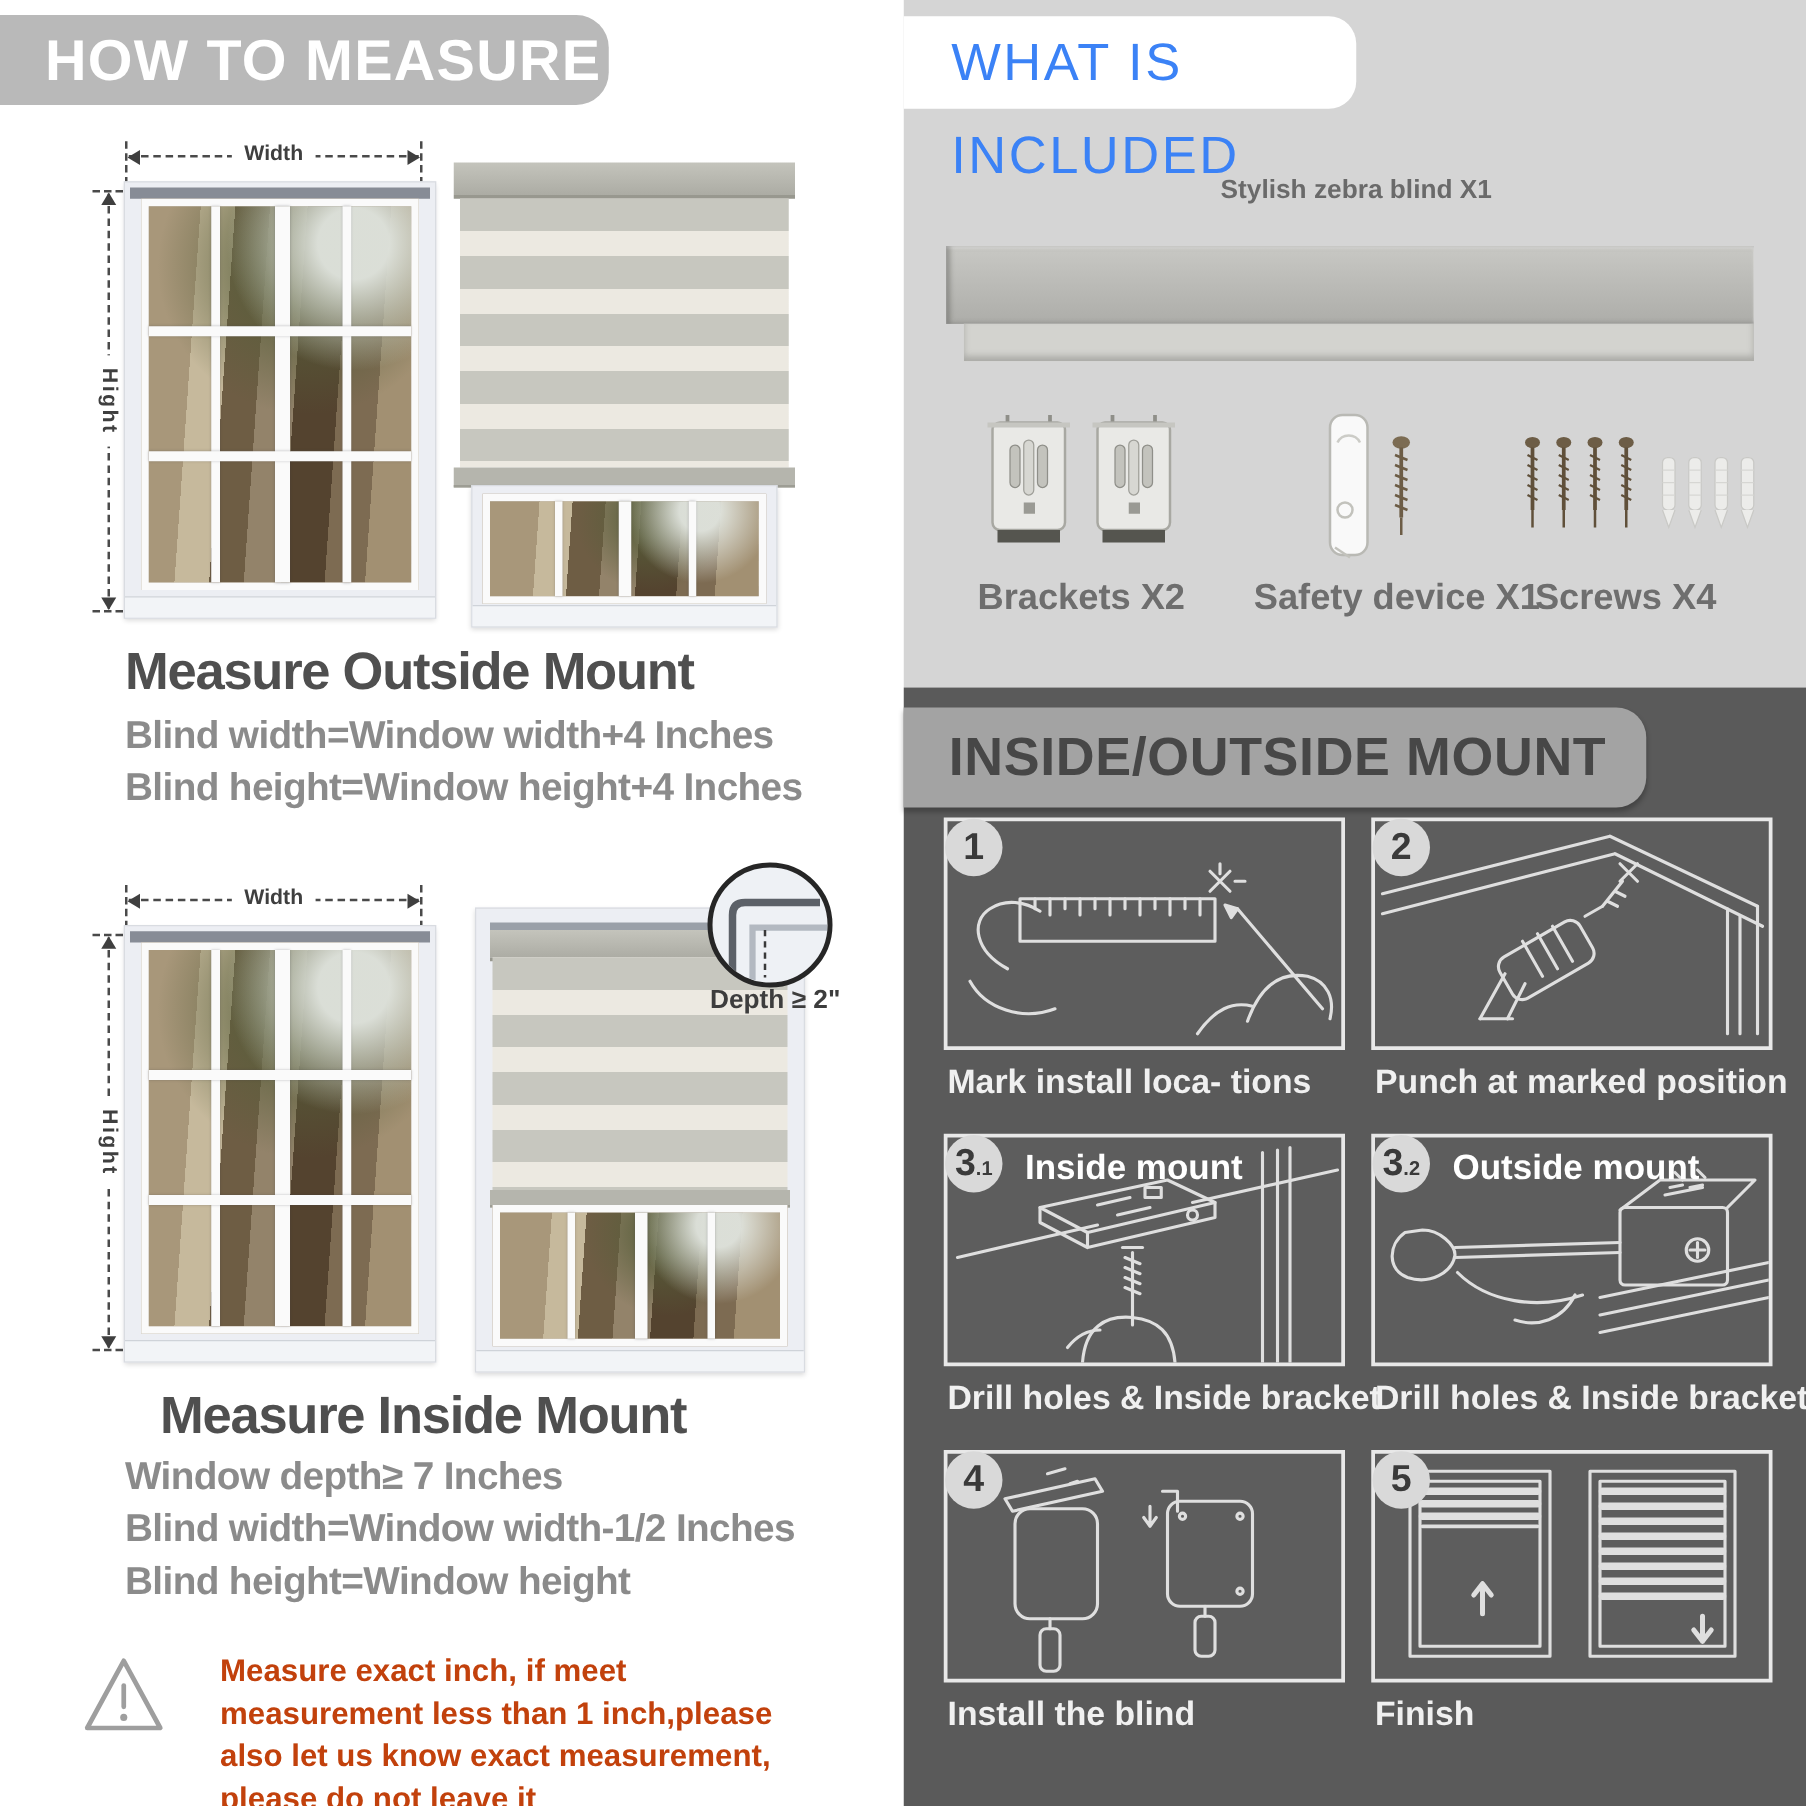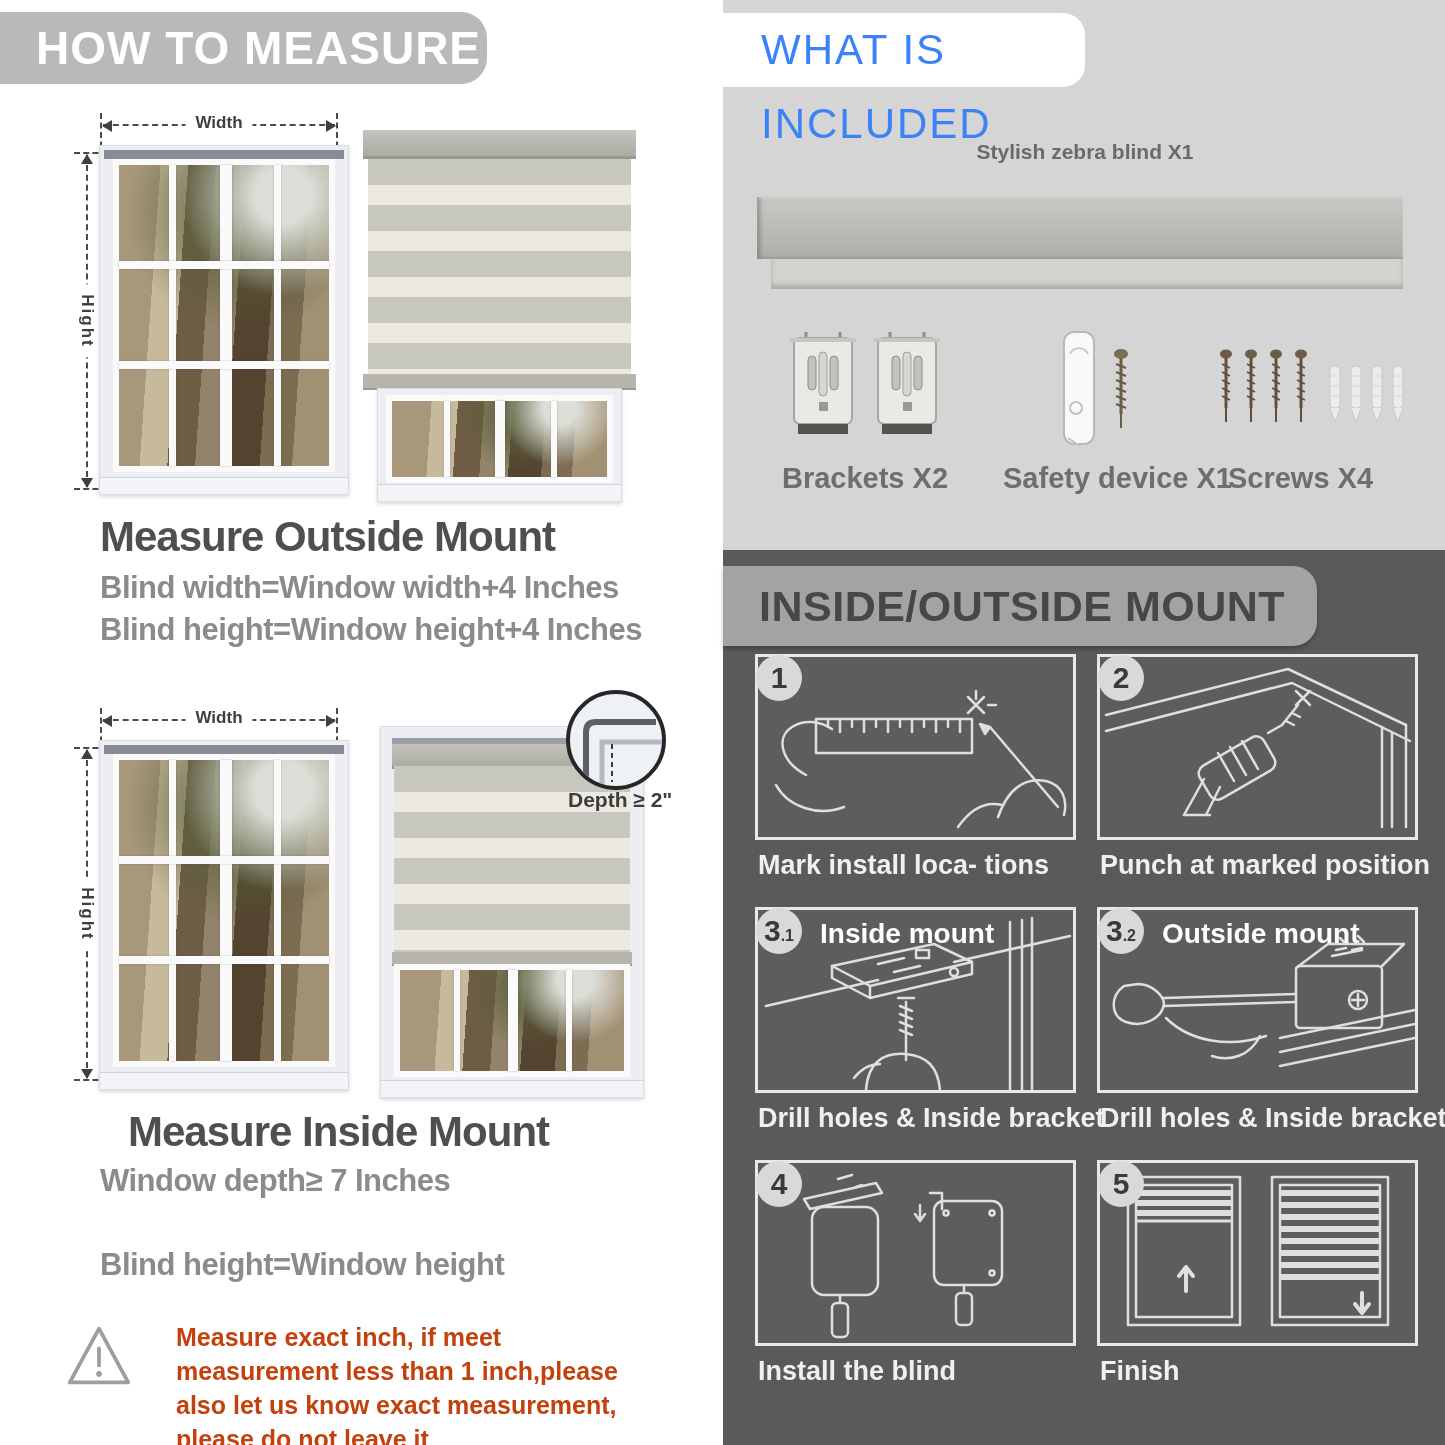--- a/index.html
+++ b/index.html
@@ -185,20 +185,21 @@
     <svg width="92" height="92" viewBox="0 0 92 92">
       <path d="M16 84 L16 38 Q16 28 26 28 L86 28" fill="none" stroke="#5c6168" stroke-width="6"></path>
       <path d="M32 92 L32 48 L92 48" fill="none" stroke="#b3b9c1" stroke-width="5"></path>
       <path d="M42 50 V88" fill="none" stroke="#3a3a3a" stroke-width="2" stroke-dasharray="5 4"></path>
     </svg>
   </div>
   <div class="abs depth-lbl" style="left:568px;top:788px;">Depth ≥ 2"</div>
 
   <div class="abs h2" style="left:100px;top:1108px;margin-left:28px;">Measure Inside Mount</div>
   <div class="abs formula" style="left:100px;top:1163px;">Window depth≥ 7 Inches</div>
+  <div class="abs formula" style="left:100px;top:1205px;">Blind width=Window width-1/2 Inches</div>
   <div class="abs formula" style="left:100px;top:1247px;">Blind height=Window height</div>
 
   <div class="abs" style="left:66px;top:1322px;">
     <svg width="66" height="68" viewBox="0 0 70 68">
       <path d="M35 5 L66 62 L4 62 Z" fill="none" stroke="#9e9e9e" stroke-width="4" stroke-linejoin="round"></path>
       <line x1="35" y1="26" x2="35" y2="44" stroke="#9e9e9e" stroke-width="4" stroke-linecap="round"></line>
       <circle cx="35" cy="53" r="3" fill="#9e9e9e"></circle>
     </svg>
   </div>
   <div class="abs warn-text" style="left:176px;top:1320px;width:470px;">Measure exact inch, if meet measurement less than 1 inch,please also let us know exact measurement, please do not leave it</div>

